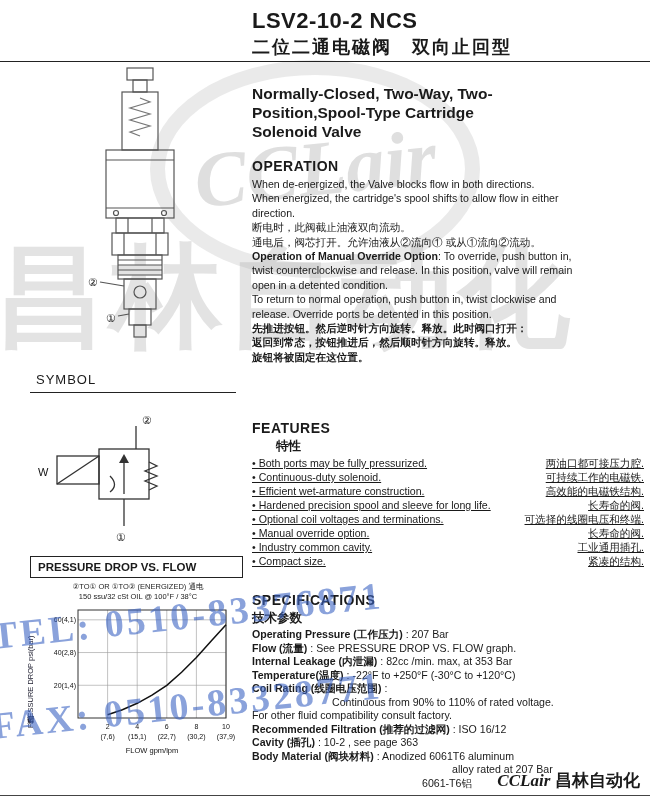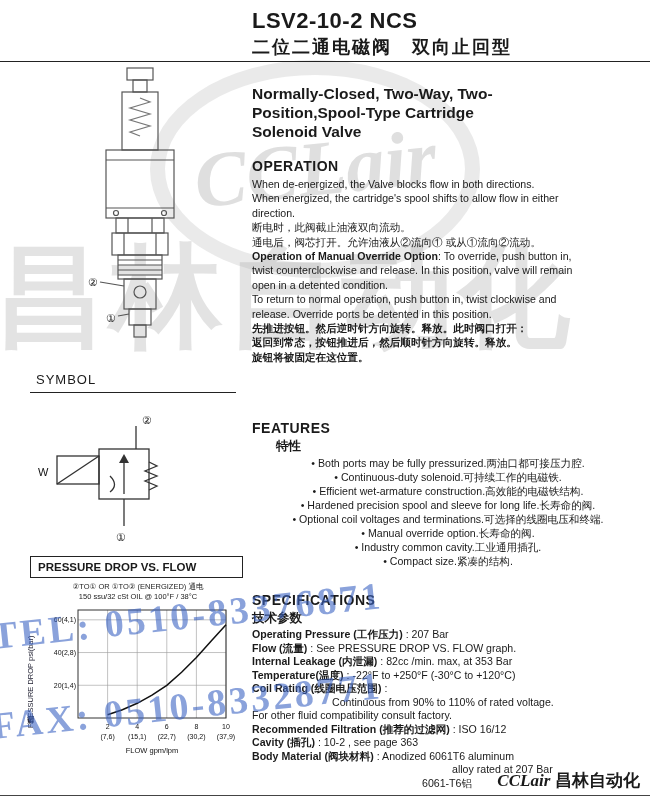--- a/index.html
+++ b/index.html
@@ -17,21 +17,21 @@
   
   .intro{left:252px; top:84px; font-size:15.5px; font-weight:bold; line-height:19px;}
   .sec-heading{font-size:14px; font-weight:bold; letter-spacing:.5px;}
   .sec-heading-zh{font-size:12.5px; font-weight:bold;}
   .op-heading{left:252px; top:158px;}
   .op-body{left:252px; top:177px; width:392px; font-size:10.6px; line-height:14.4px;}
   .op-line{white-space:nowrap;}
   .feat-heading{left:252px; top:420px;}
   .feat-heading-zh{left:252px; top:438px;margin-left:24px;}
   .feat-list{left:252px; top:456px; width:392px; font-size:10.6px; line-height:14px;}
-  .feat-row{display:flex; justify-content:center;}
+  .feat-row{display:flex; justify-content:space-between;text-decoration:underline;}
   .feat-en{white-space:nowrap;}
   .feat-zh{white-space:nowrap; text-align:right;}
   .spec-heading{left:252px; top:592px;}
   .spec-heading-zh{left:252px; top:610px;}
   .spec-list{left:252px; top:628px; width:396px; font-size:10.6px; line-height:13.5px;}
   .spec-row{white-space:nowrap;}
   .spec-label{font-weight:bold;}
   
   .valve-svg{left:30px; top:64px;}
   .symbol-heading{left:36px; top:372px; font-size:13px; font-weight:normal; letter-spacing:1px;}

